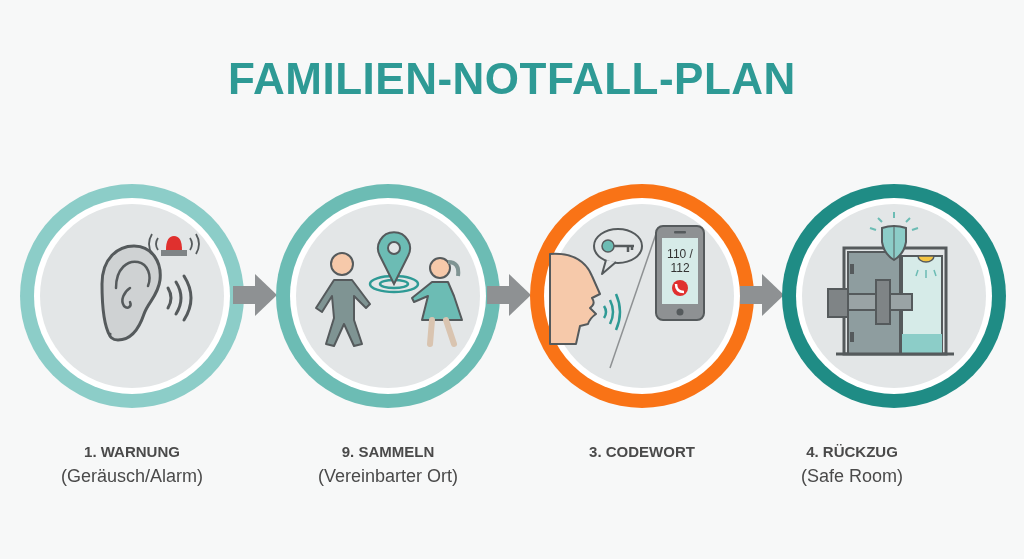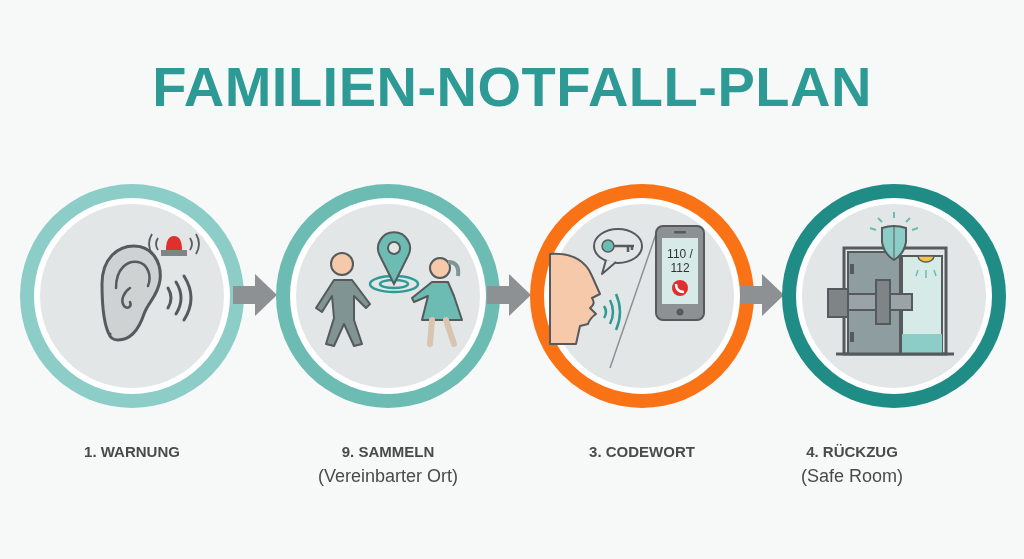--- a/index.html
+++ b/index.html
@@ -1,17 +1,17 @@
 <!DOCTYPE html>
 <html><head>
 <meta charset="utf-8">
 <style>
   html,body{margin:0;padding:0;}
   body{width:1024px;height:559px;background:#f7f8f8;overflow:hidden;position:relative;font-family:"Liberation Sans","DejaVu Sans",sans-serif;}
-  .title{position:absolute;left:0;top:54px;width:1024px;text-align:center;font-size:56px;font-weight:bold;color:#2e9a95;letter-spacing:0.5px;}
+  .title{position:absolute;left:0;top:54px;width:1024px;text-align:center;font-size:44px;font-weight:bold;color:#2e9a95;letter-spacing:0.5px;}
   .ring{position:absolute;width:224px;height:224px;border-radius:50%;box-sizing:border-box;}
   .ring .inner{position:absolute;left:14px;top:14px;right:14px;bottom:14px;border-radius:50%;background:#fff;}
   .ring .disc{position:absolute;left:20px;top:20px;right:20px;bottom:20px;border-radius:50%;background:#e3e6e7;overflow:hidden;}
   .ring svg{position:absolute;left:0;top:0;}
   .arrow{position:absolute;top:270px;}
   .label{position:absolute;top:440px;width:240px;text-align:center;color:#4a4a4a;}
   .label .h{font-size:15px;font-weight:bold;line-height:24px;}
   .label .s{font-size:18px;line-height:24px;}
 </style>
 </head>
@@ -130,20 +130,21 @@
     </g>
     <g>
       <path d="M136 72 A 8 6 0 0 0 152 72 Z" fill="#f5c542" stroke="#555a5c" stroke-width="1.5"></path>
       <path d="M136 86 L 134 92 M 144 86 L 144 94 M 152 86 L 154 92" stroke="#6cbcb4" stroke-width="1.5"></path>
     </g>
   </svg>
 </div>
 
 <div class="label" style="left:12px;">
   <div class="h">1. WARNUNG</div>
+  <div class="s">(Geräusch/Alarm)</div>
 </div>
 <div class="label" style="left:268px;">
   <div class="h">9. SAMMELN</div>
   <div class="s">(Vereinbarter Ort)</div>
 </div>
 <div class="label" style="left:522px;">
   <div class="h">3. CODEWORT</div>
 </div>
 <div class="label" style="left:732px;">
   <div class="h">4. RÜCKZUG</div>

